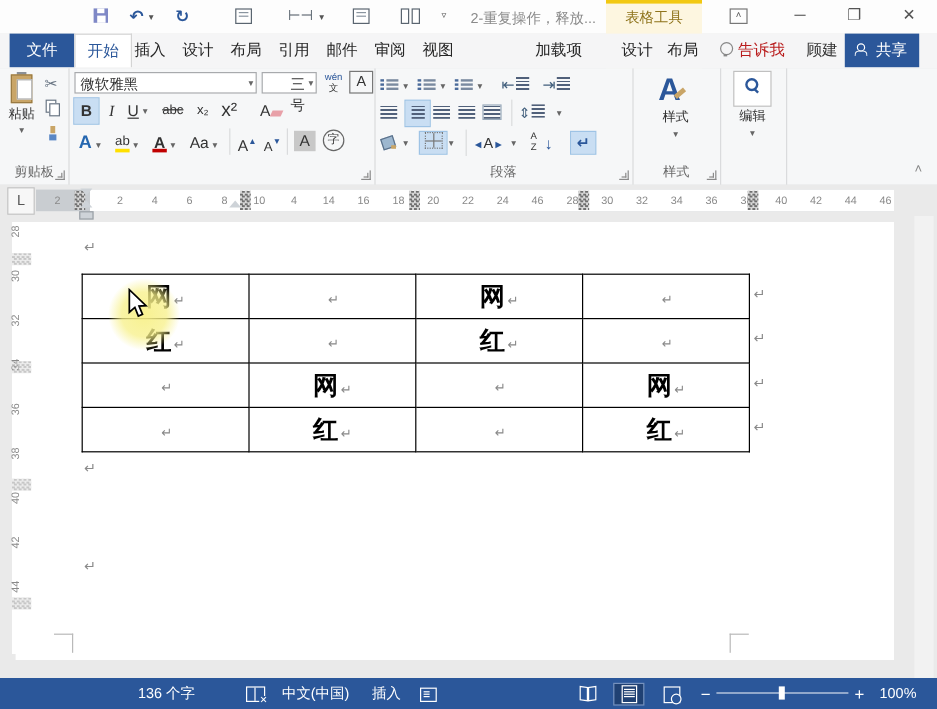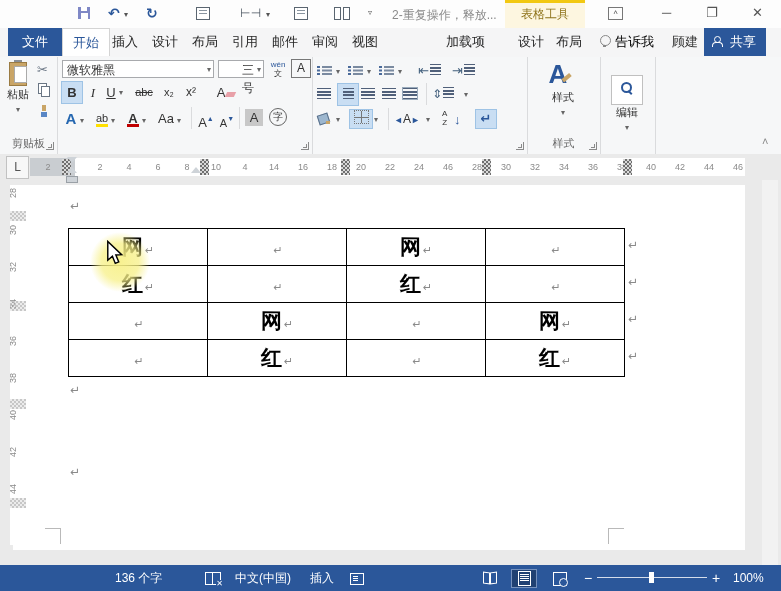--- a/index.html
+++ b/index.html
@@ -24,21 +24,21 @@
   #ctx-header{left:505px;top:0;width:80px;height:57px;background:#fdf6e0;border-top:3px solid #f2c811;box-sizing:border-box;}
   #ctx-title{width:80px;text-align:center;top:6px;left:505px;color:#8f741c;font-size:12px;}
   .winbtn{position:absolute;top:5px;color:#555;font-size:13px;line-height:16px;}
   .ribopt{width:13px;height:11px;border:1px solid #777;position:absolute;top:7px;font-size:8px;text-align:center;line-height:10px;color:#555;}
   
   #tabrow{left:0;top:28px;width:781px;height:29px;background:#f5f5f6;}
   .tab{position:absolute;top:0;height:28px;line-height:28px;font-size:13px;color:#262626;padding:0 10px;}
   #tab-file{background:#2b579a;color:#fff;width:34px;text-align:center;left:8px;}
   .tab.active{background:#fff;border:1px solid #d4d4d4;border-bottom:none;color:#2b579a;box-sizing:border-box;}
   .ctxtab{background:transparent;}
-  #tellme{color:#000000;} #bulb{display:inline-block;width:9px;height:9px;border:1px solid #888;border-radius:50%;position:relative;top:0px;margin-right:4px;}
+  #tellme{color:#b91c1c;} #bulb{display:inline-block;width:9px;height:9px;border:1px solid #888;border-radius:50%;position:relative;top:0px;margin-right:4px;}
   #bulb:after{content:'';position:absolute;left:2px;top:9px;width:3px;height:2px;background:#888;}
   #share-btn{background:#2b579a;color:#fff;height:28px;line-height:28px;padding:0 10px 0 26px;font-size:13px;}
   .person{position:absolute;left:8px;top:8px;width:8px;height:8px;}
   .person:before{content:'';position:absolute;left:2px;top:0;width:5px;height:5px;border-radius:50%;border:1px solid #fff;}
   .person:after{content:'';position:absolute;left:0px;top:6px;width:9px;height:4px;border-radius:4px 4px 0 0;border:1px solid #fff;border-bottom:none;}
   
   #ribbon{left:0;top:57px;width:781px;height:97px;background:#f6f7f8;border-bottom:1px solid #d2d2d2;box-sizing:content-box;}
   .rgroup{position:absolute;top:0;height:97px;border-right:1px solid #dadbdd;}
   .glabel{position:absolute;bottom:3px;width:100%;text-align:center;font-size:11px;color:#686868;}
   .launcher{position:absolute;bottom:4px;right:3px;width:7px;height:7px;border-right:1px solid #8a8a8a;border-bottom:1px solid #8a8a8a;}
@@ -190,21 +190,21 @@
     <div class="combo" style="left:161px;top:3px;width:46px;padding-left:23px;"><span>三号</span><span class="car">▾</span></div>
     <div class="rbtn" style="left:211px;top:1px;width:20px;font-size:8px;line-height:9px;padding-top:2px;color:#2b579a;"><span>wén</span><br><span style="color:#333;">文</span></div>
     <div class="rbtn" style="left:234px;top:2px;width:18px;height:17px;line-height:17px;border:1px solid #777;font-size:12px;"><span>A</span></div>
 
     <div class="rbtn hl" style="left:5px;top:25px;width:20px;font-weight:bold;">B</div>
     <div class="rbtn" style="left:28px;top:25px;width:16px;font-style:italic;font-family:'Liberation Serif',serif;">I</div>
     <div class="rbtn" style="left:46px;top:25px;width:16px;text-decoration:underline;">U</div>
     <span class="rbtn caret" style="left:62px;top:25px;">▾</span>
     <div class="rbtn" style="left:74px;top:25px;width:26px;text-decoration:line-through;font-size:11px;">abc</div>
     <div class="rbtn" style="left:102px;top:25px;width:20px;font-size:11px;">x₂</div>
-    <div class="rbtn" style="left:124px;top:25px;width:20px;font-size:12px;">x²</div>
+    <div class="rbtn" style="left:124px;top:25px;width:20px;font-size:16px;">x²</div>
     <div class="rbtn" style="left:158px;top:25px;width:22px;"><span>A</span><span style="display:inline-block;width:9px;height:5px;background:#e8a0a8;transform:skewX(-25deg);margin-left:1px;"></span></div>
 
     <div class="rbtn" style="left:5px;top:51px;width:18px;color:#2567b0;font-weight:bold;font-size:15px;">A</div>
     <span class="rbtn caret" style="left:23px;top:53px;">▾</span>
     <div class="rbtn" style="left:36px;top:51px;width:18px;font-size:11px;"><span>ab</span><span class="cbar" style="background:#ffe000;"></span></div>
     <span class="rbtn caret" style="left:54px;top:53px;">▾</span>
     <div class="rbtn" style="left:67px;top:51px;width:18px;font-weight:bold;"><span>A</span><span class="cbar" style="background:#c00000;"></span></div>
     <span class="rbtn caret" style="left:85px;top:53px;">▾</span>
     <div class="rbtn" style="left:98px;top:51px;width:22px;">Aa</div>
     <span class="rbtn caret" style="left:120px;top:53px;">▾</span>
@@ -239,34 +239,35 @@
     <span class="rbtn" style="left:5px;top:52px;"><span class="bucket"></span></span>
     <span class="rbtn caret" style="left:24px;top:52px;">▾</span>
     <span class="rbtn hl" style="left:38px;top:53px;width:22px;height:18px;line-height:18px;"><span class="borderic"></span></span>
     <span class="rbtn caret" style="left:62px;top:52px;">▾</span>
     <div class="sep" style="left:76px;top:51px;height:22px;"></div>
     <span class="rbtn" style="left:82px;top:52px;font-size:12px;"><span style="color:#2b579a;font-size:9px;">◄</span><span>A</span><span style="color:#2b579a;font-size:9px;">►</span></span>
     <span class="rbtn caret" style="left:114px;top:52px;">▾</span>
     <span class="rbtn" style="left:130px;top:50px;font-size:8px;line-height:9px;padding-top:2px;"><span>A</span><br><span>Z</span></span>
     <span class="rbtn" style="left:142px;top:52px;color:#2b579a;font-size:13px;">↓</span>
     <span class="rbtn hl" style="left:164px;top:53px;width:20px;height:18px;line-height:18px;color:#2b579a;font-weight:bold;">↵</span>
+    <div class="glabel">段落</div>
     <span class="launcher"></span>
   </div>
 
   <div class="rgroup" style="left:527px;width:73px;">
     <div class="bigbtn" style="left:8px;top:2px;width:56px;">
       <span style="font-size:26px;font-weight:bold;color:#2b579a;">A</span><span style="display:inline-block;width:10px;height:4px;background:#c9a567;transform:rotate(-40deg) translate(-2px,-6px);"></span><br>
       <span>样式</span><br><span class="caret">▾</span>
     </div>
     <div class="glabel">样式</div>
     <span class="launcher"></span>
   </div>
 
   <div class="rgroup" style="left:600px;width:55px;">
-    <div class="bigbtn" style="left:9px;top:2px;width:36px;margin-top:16px;">
+    <div class="bigbtn" style="left:9px;top:2px;width:36px;">
       <span style="display:inline-block;border:1px solid #c0c0c0;background:#fff;width:30px;height:28px;line-height:30px;"><span class="mag"></span></span><br>
       <span>编辑</span><br><span class="caret">▾</span>
     </div>
   </div>
 
   <span class="abs" style="left:762px;top:78px;color:#888;font-size:11px;">˄</span>
 </div>
 
 <div class="abs" id="rulerrow">
   <div id="hband">

